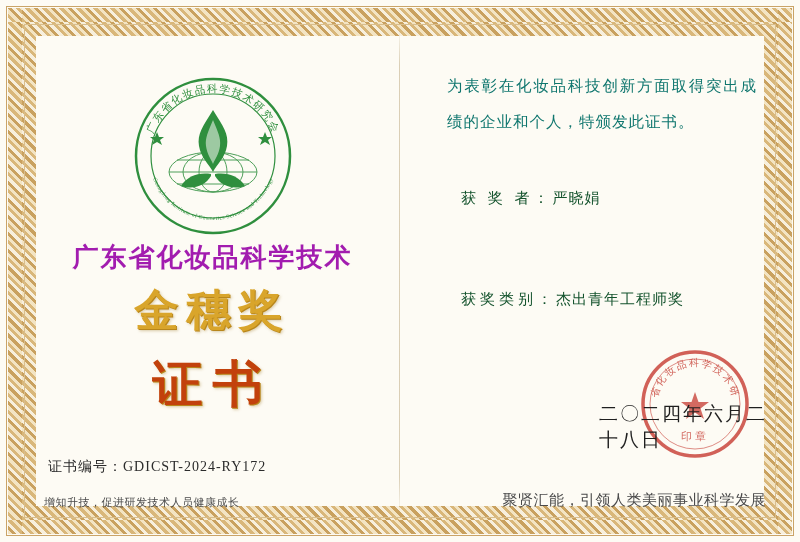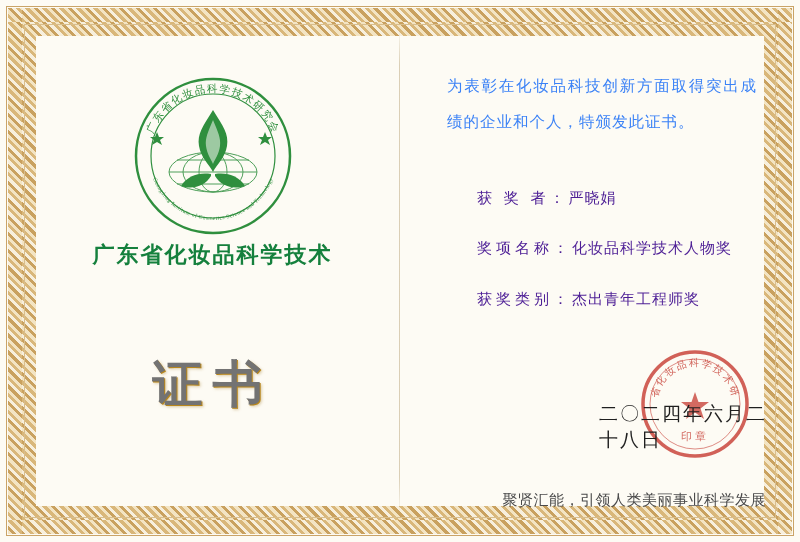--- a/index.html
+++ b/index.html
@@ -93,23 +93,23 @@
     width: 160px;
     height: 160px;
   }
   .logo-wrap svg { display: block; }
 
   .org-name {
     position: absolute;
     top: 214px;
     width: 100%;
     text-align: center;
-    font-size: 22px;
+    font-size: 26px;
     letter-spacing: 2px;
-    color: #15803d;
+    color: #a21caf;
     font-weight: bold;
     font-family: Liberation Serif, serif;
   }
 
   .award-title {
     position: absolute;
     top: 255px;
     width: 100%;
     text-align: center;
     font-size: 44px;
@@ -121,21 +121,21 @@
   }
 
   .cert-word {
     position: absolute;
     top: 325px;
     width: 100%;
     text-align: center;
     font-size: 50px;
     letter-spacing: 10px;
     font-weight: bold;
-    color: #737373;
+    color: #c2410c;
     text-shadow: 1px 1px 0 #b8861b, 2px 2px 3px rgba(150,110,20,0.35);
     font-family: "Liberation Serif", "DejaVu Serif", serif;
   }
 
   .cert-number {
     position: absolute;
     left: 22px;
     top: 432px;
     font-size: 14px;
     color: #2b2b2b;
@@ -160,30 +160,30 @@
     height: 100%;
   }
 
   .intro {
     position: absolute;
     left: 46px;
     top: 42px;
     width: 310px;
     font-size: 15.5px;
     line-height: 36px;
-    color: #3b82f6;
+    color: #0f766e;
     letter-spacing: 1px;
     text-align: justify;
   }
 
   .field {
     position: absolute;
-    left: 76px;
+    left: 60px;
     font-size: 15px;
-    color: #4c1d95;
+    color: #14532d;
     letter-spacing: 1px;
     white-space: nowrap;
   }
   .field .label {
     letter-spacing: 4px;
   }
   .field .value {
     letter-spacing: 1px;
   }
   .field-winner { top: 163px; }
@@ -268,36 +268,38 @@
           </g>
 
           <g fill="#2f8f3e">
             <path d="M78 98 C 66 96, 54 100, 48 110 C 60 114, 72 110, 78 100 Z"></path>
             <path d="M82 98 C 94 96, 106 100, 112 110 C 100 114, 88 110, 82 100 Z"></path>
           </g>
         </svg>
       </div>
 
       <div class="org-name">广东省化妆品科学技术</div>
+      <div class="award-title">金穗奖</div>
       <div class="cert-word">证书</div>
 
-
+      <div class="cert-number">
+        <span>证书编号：</span><span>GDICST-2024-RY172</span>
+      </div>
+
+      <div class="footer-left">增知升技，促进研发技术人员健康成长</div>
     </div>
 
     <div class="right-panel">
 
       <div class="intro">为表彰在化妆品科技创新方面取得突出成绩的企业和个人，特颁发此证书。</div>
 
       <div class="field field-winner">
         <span class="label">获 奖 者：</span><span class="value">严晓娟</span>
       </div>
 
-      <div class="field field-award">
-        <span class="label">奖项名称：</span><span class="value">化妆品科学技术人物奖</span>
-      </div>
 
       <div class="field field-cat">
         <span class="label">获奖类别：</span><span class="value">杰出青年工程师奖</span>
       </div>
 
       <div class="seal">
         <svg width="112" height="112" viewBox="0 0 112 112" xmlns="http://www.w3.org/2000/svg">
           <circle cx="56" cy="56" r="52" fill="none" stroke="#c5392f" stroke-width="3.5" opacity="0.9"></circle>
           <circle cx="56" cy="56" r="45" fill="none" stroke="#c5392f" stroke-width="1" opacity="0.65"></circle>
           <path id="sealArc" d="M 56 56 m -38 0 a 38 38 0 0 1 76 0" fill="none"></path>

